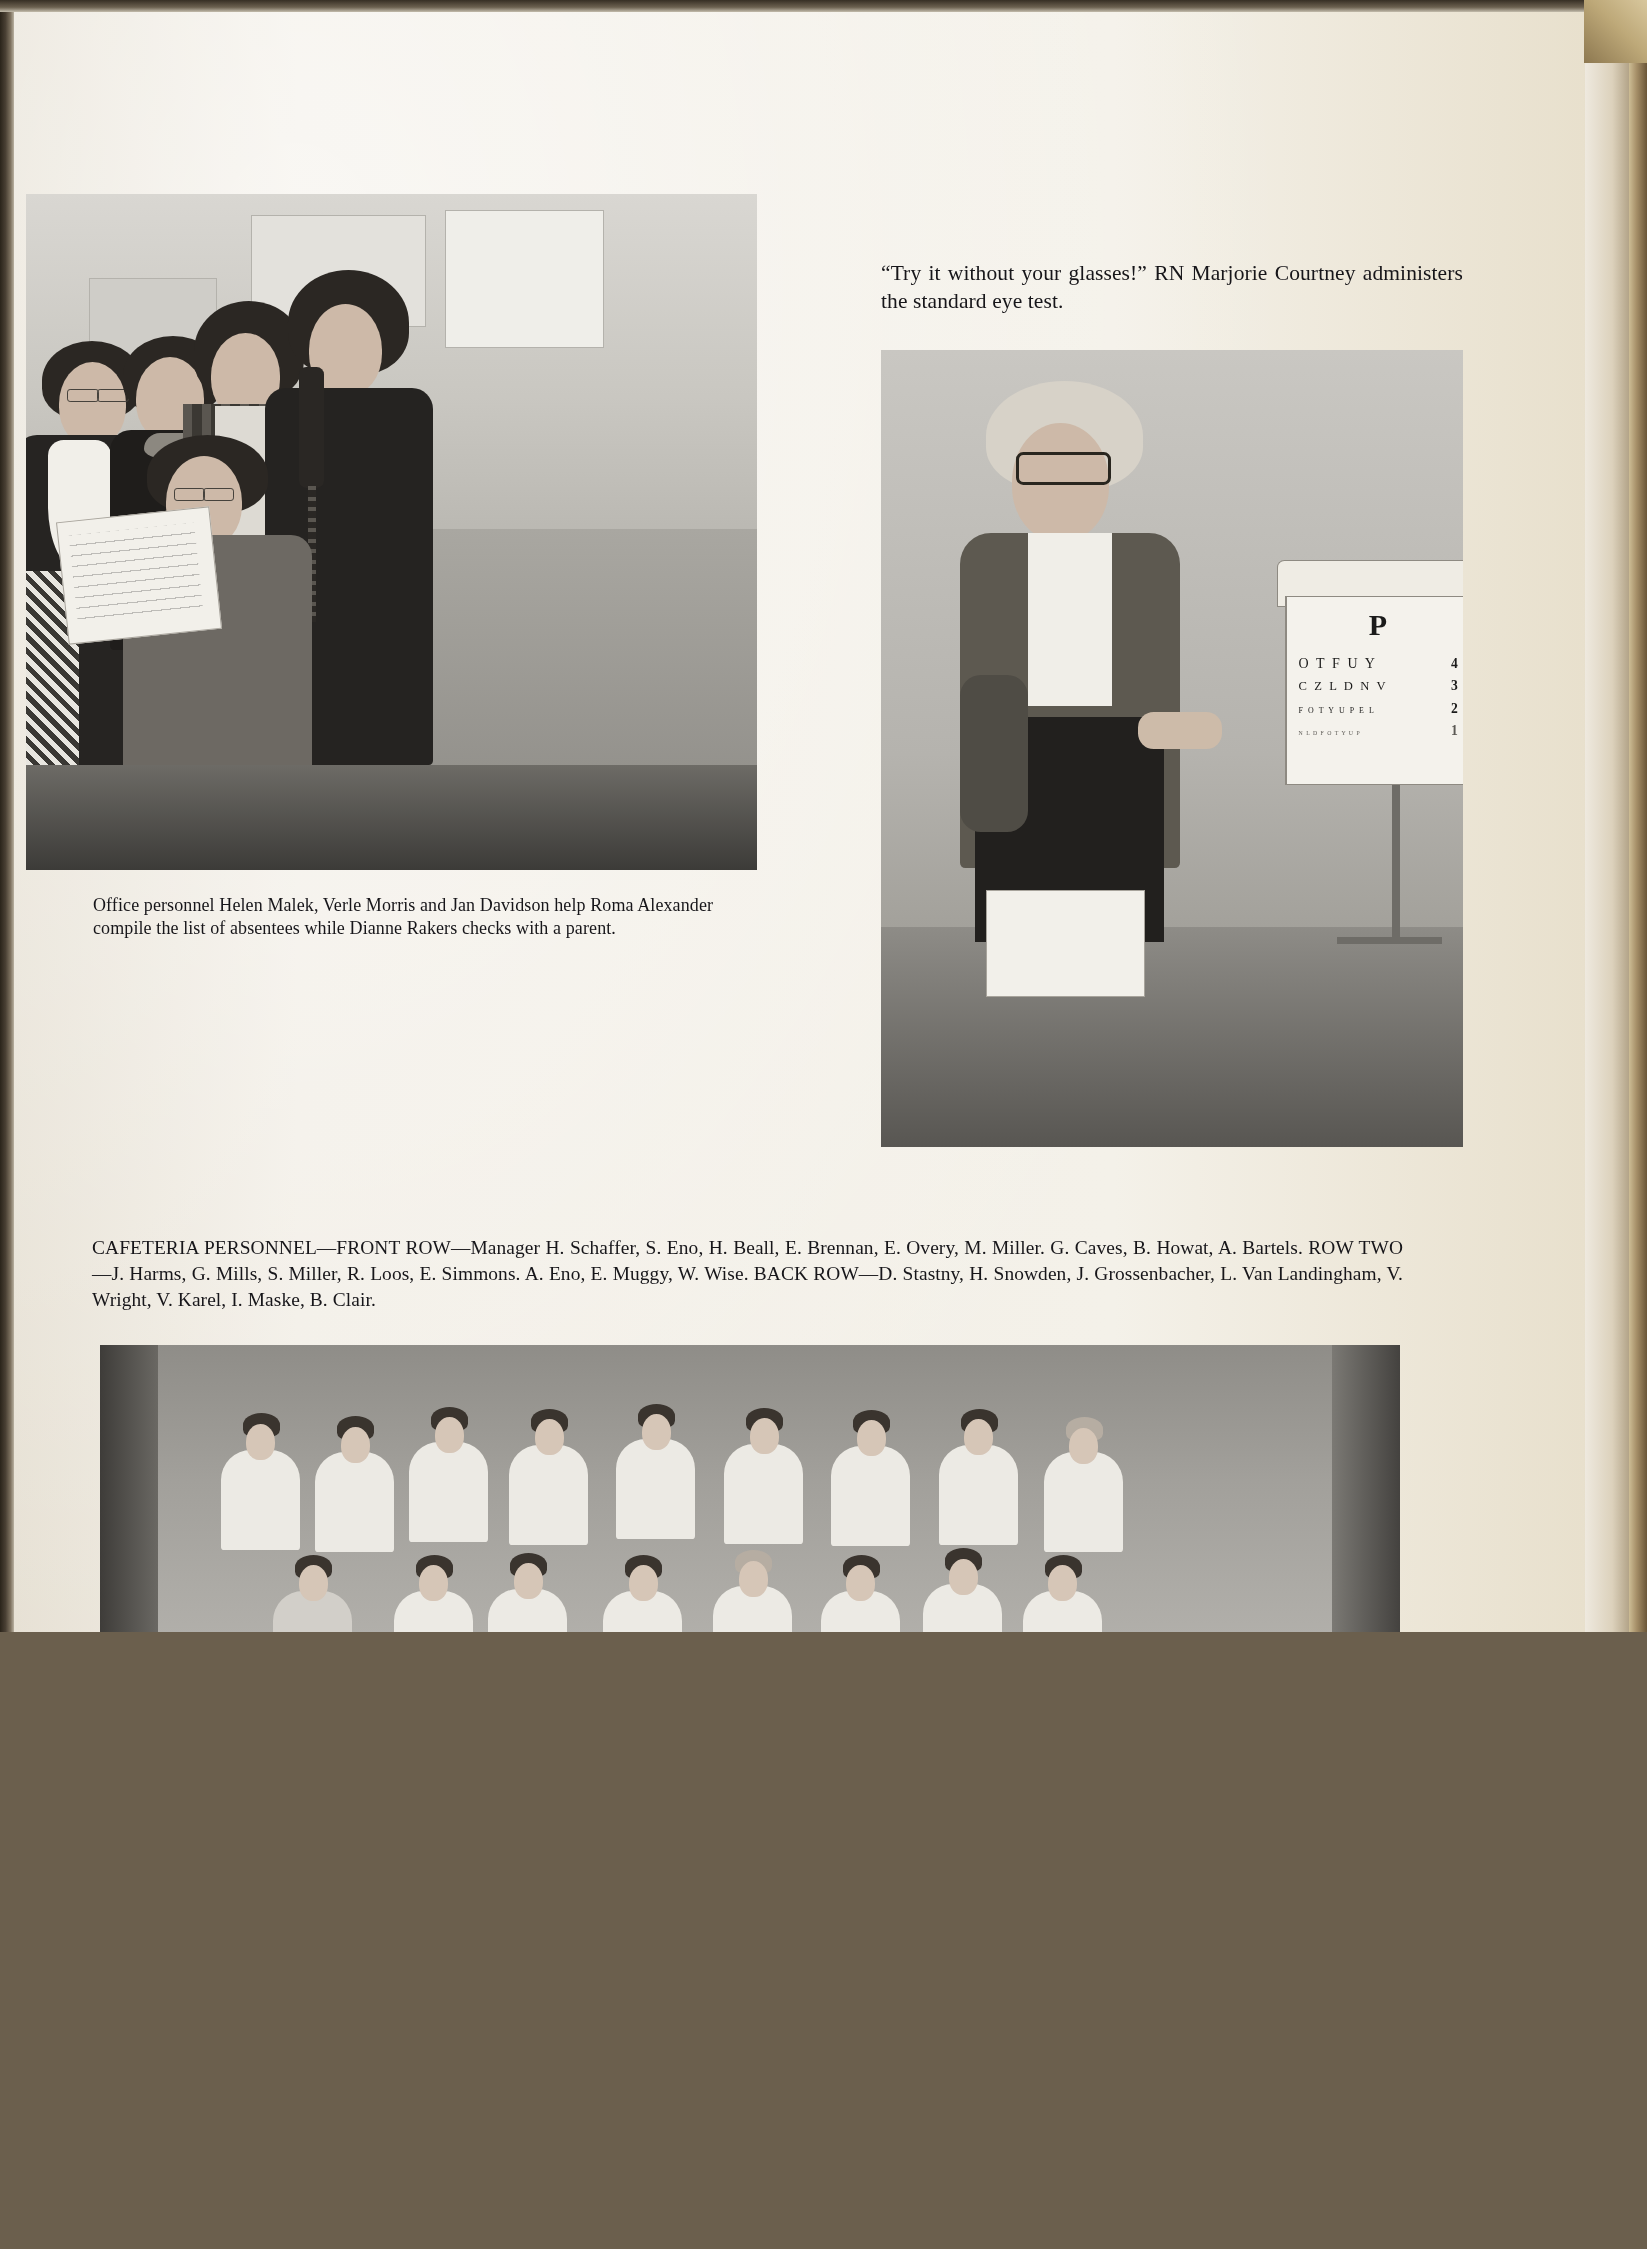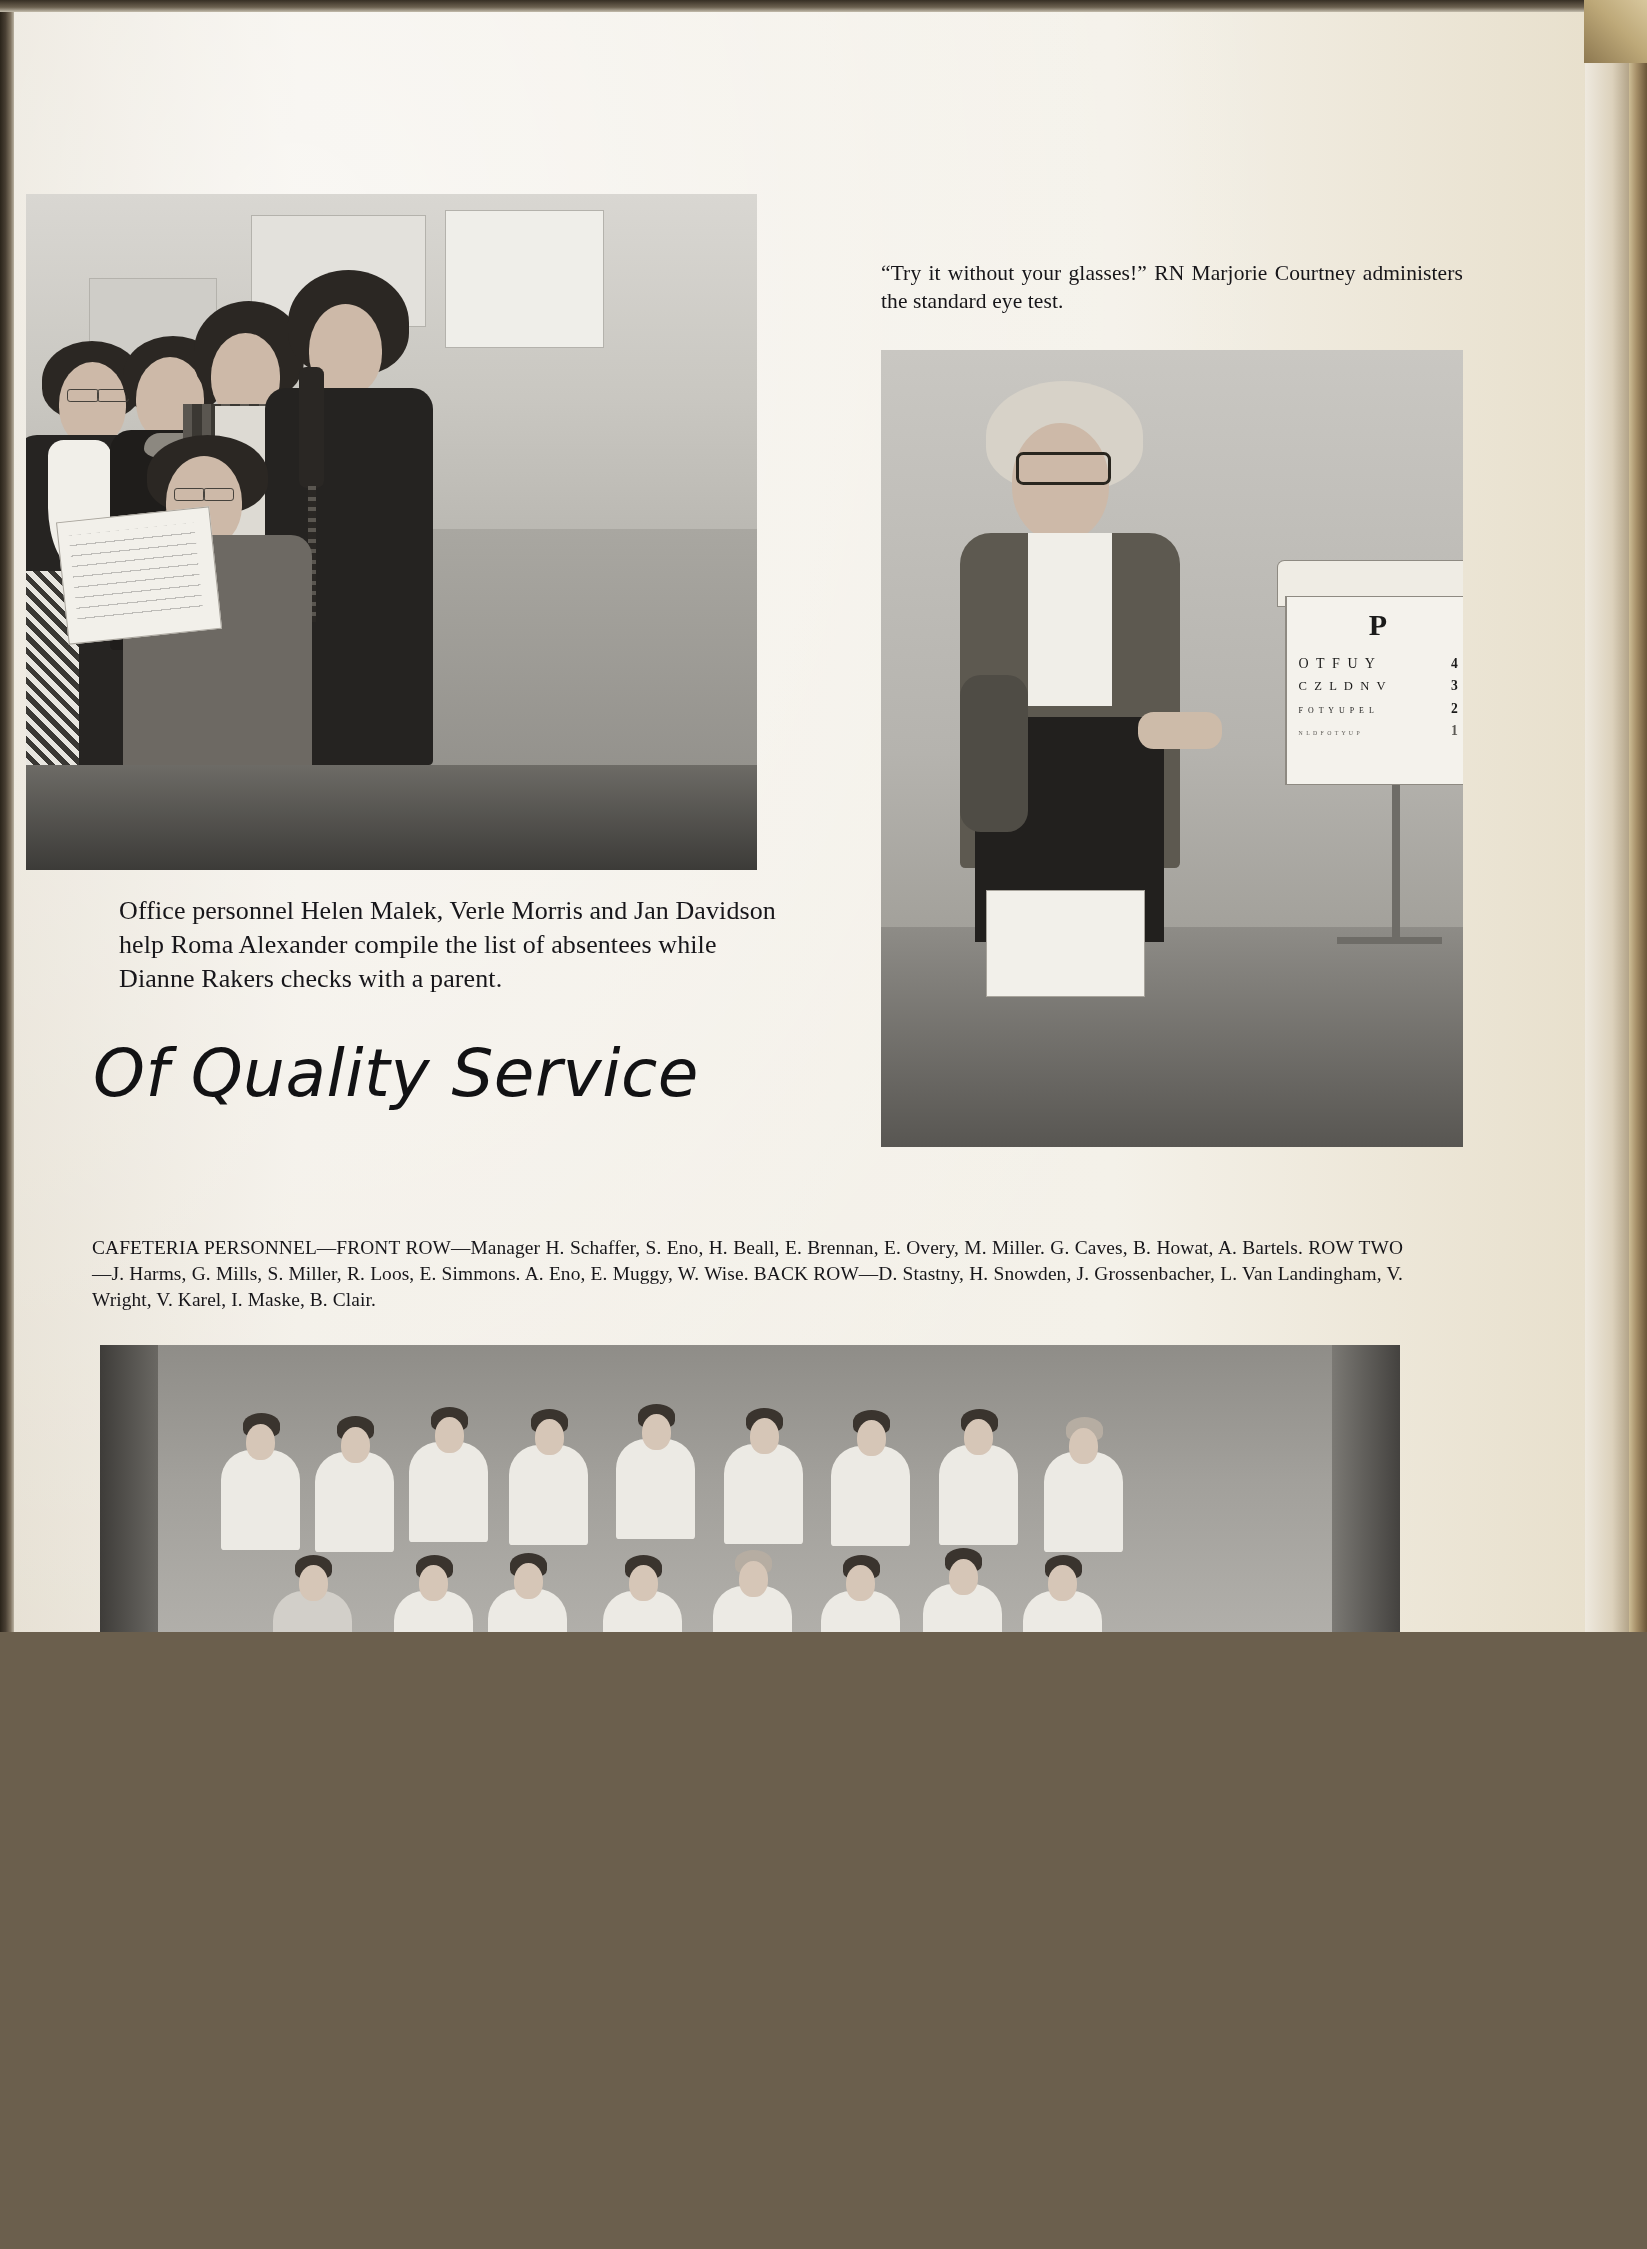--- a/index.html
+++ b/index.html
@@ -213,24 +213,23 @@
 
   
   .caption {
     position: absolute;
     font-family: "Liberation Serif", serif;
     color: #17161a;
   }
   #caption-office {
     left: 93px; top: 894px;
     width: 666px;
-    font-size: 26px;
+    font-size: 18px;
     line-height: 1.30;
     letter-spacing: 0.1px;
-    margin-left: 26px;
   }
   #caption-nurse {
     left: 881px; top: 259px;
     width: 582px;
     font-size: 21.5px;
     line-height: 1.32;
     text-align: justify;
     letter-spacing: 0.1px;
   }
   #caption-cafeteria {
@@ -325,21 +324,20 @@
         </div>
         <div style="position:absolute; left:47px; top:335px; width:126px; height:89px;
                     background:repeating-linear-gradient(to bottom, rgba(0,0,0,0) 0 9.4px, rgba(0,0,0,0.22) 9.4px 10.5px); transform:rotate(-6deg);"></div>
       </div>
 
       <div style="position:absolute; left:0; top:571px; width:731px; height:105px; background:linear-gradient(to bottom,#6d6b66,#3c3b38);"></div>
     </div>
 
     <div class="caption" id="caption-office">Office personnel Helen Malek, Verle Morris and Jan Davidson help Roma Alexander compile the list of absentees while Dianne Rakers checks with a parent.</div>
 
-    <div class="headline">Of Quality Service</div>
 
     <div class="photo" id="photo-nurse">
       <div class="bg"></div>
       <div style="position:absolute; left:0; top:0; width:582px; height:577px; background:linear-gradient(to bottom,#c9c7c2 0%,#b5b3ae 70%,#a3a19b 100%);"></div>
       <div style="position:absolute; left:0; top:577px; width:582px; height:220px; background:linear-gradient(to bottom,#8e8c87,#585652);"></div>
 
       <div class="fig">
         <div class="hair" style="left:105px; top:31px; width:157px; height:110px; background:#d7d2c8;"></div>
         <div class="head" style="left:131px; top:73px; width:97px; height:118px;"></div>
         <div style="position:absolute; left:135px; top:102px; width:89px; height:27px; border:3.1px solid #29261f; border-radius:7.3px;"></div>

